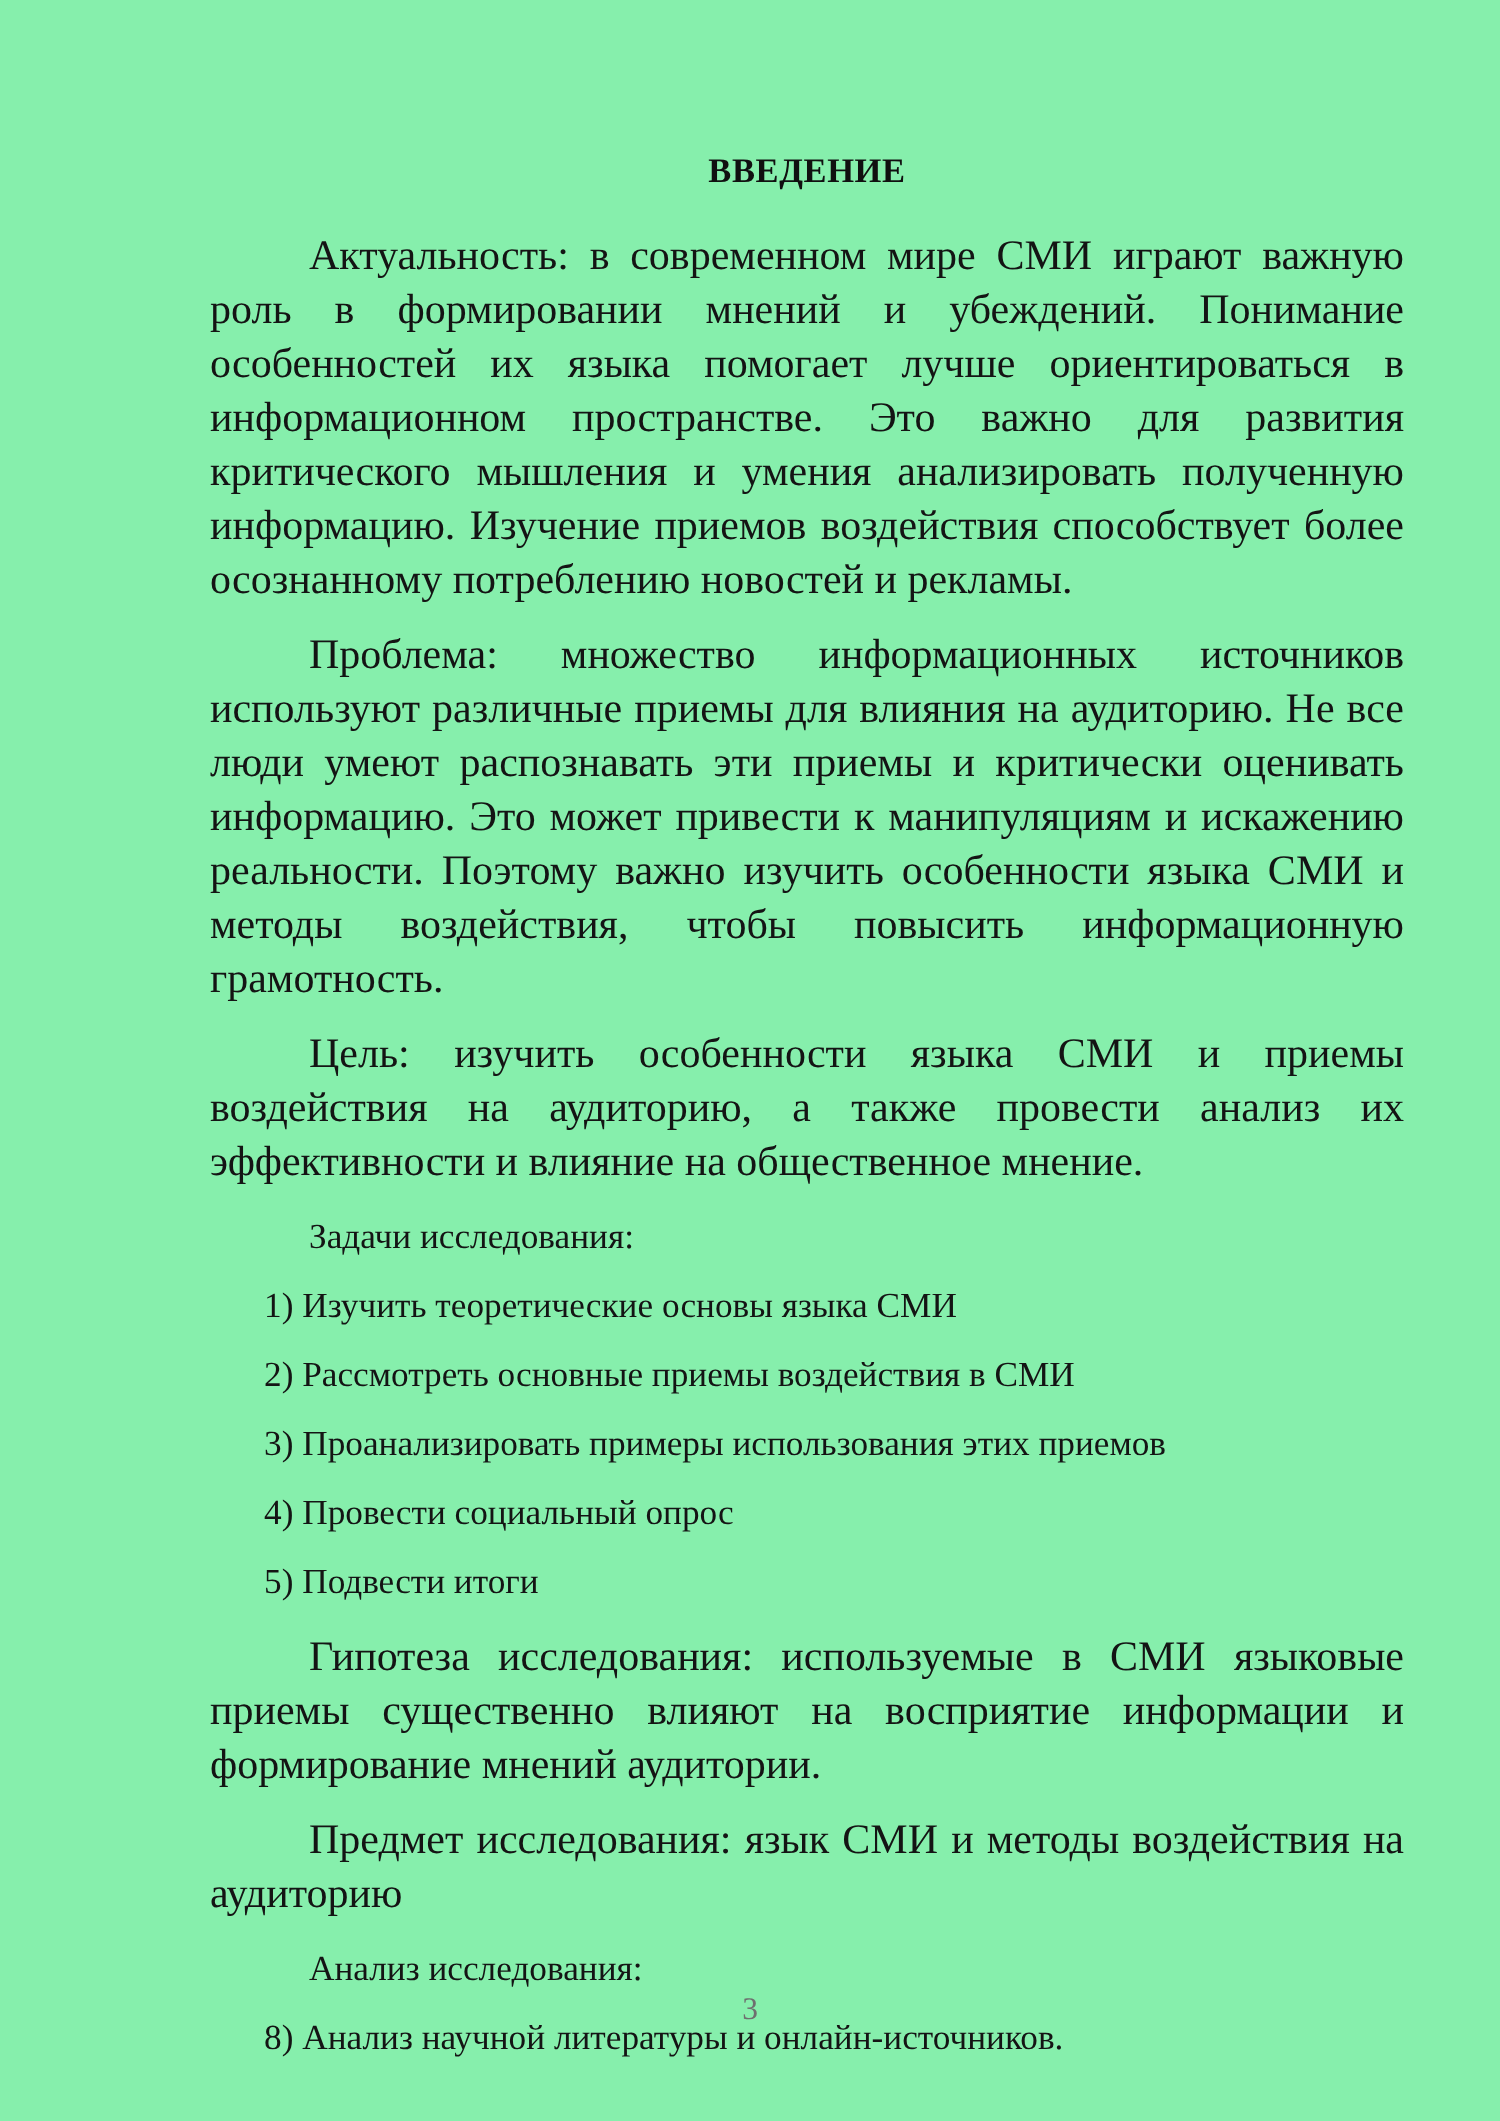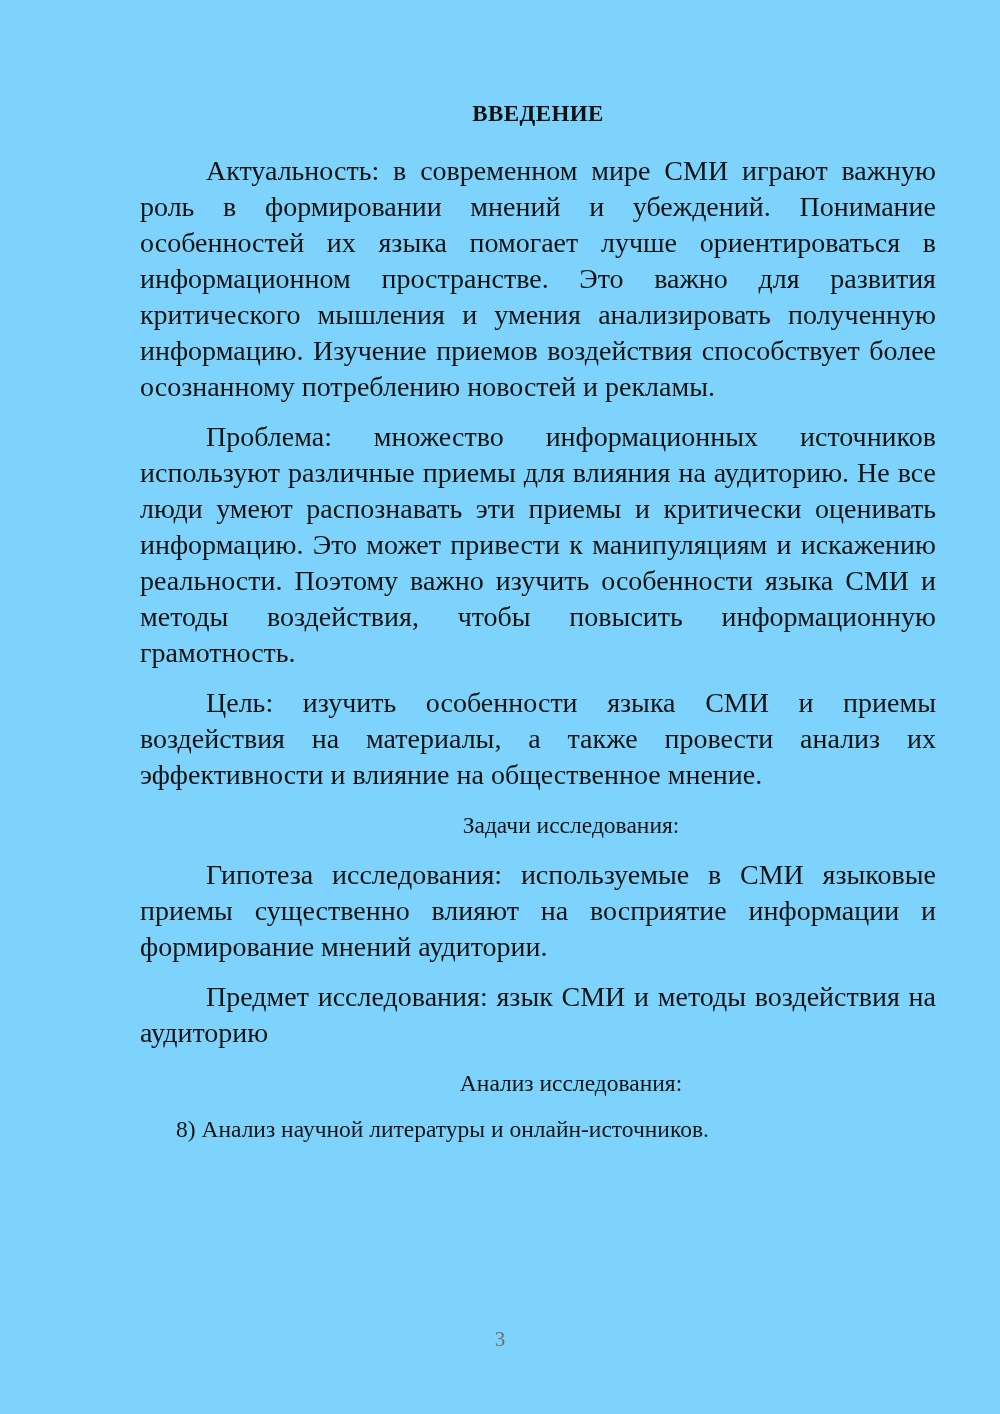--- a/index.html
+++ b/index.html
@@ -7,21 +7,21 @@
     margin: 0;
     padding: 0;
     background: #ffffff;
   }
 
   .page {
     position: relative;
     width: 1000px;
     height: 1414px;
     margin: 0 auto;
-    background: #7dd3fc;
+    background: #86efac;
     box-sizing: border-box;
     font-family: "Liberation Serif", "DejaVu Serif", serif;
     color: #121212;
     overflow: hidden;
   }
 
   .content {
     position: absolute;
     left: 140px;
     top: 0;
@@ -53,23 +53,23 @@
 
   .para.first {
     margin-top: 21px;
   }
 
   .para.gap {
     margin-top: 14px;
   }
 
   .label-line {
-    margin: 10px;
+    margin: 0;
     margin-top: 14px;
-    text-align: center;
+    text-align: left;
     font-size: 23.5px;
     line-height: 36px;
     text-indent: 66px;
     color: #141414;
   }
 
   .list {
     list-style: none;
     margin: 0;
     padding: 0;
@@ -104,24 +104,31 @@
 <div class="page">
 
   <div class="content">
 
     <h1 class="doc-title">ВВЕДЕНИЕ</h1>
 
     <p class="para first">Актуальность: в современном мире СМИ играют важную роль в формировании мнений и убеждений. Понимание особенностей их языка помогает лучше ориентироваться в информационном пространстве. Это важно для развития критического мышления и умения анализировать полученную информацию. Изучение приемов воздействия способствует более осознанному потреблению новостей и рекламы.</p>
 
     <p class="para gap">Проблема: множество информационных источников используют различные приемы для влияния на аудиторию. Не все люди умеют распознавать эти приемы и критически оценивать информацию. Это может привести к манипуляциям и искажению реальности. Поэтому важно изучить особенности языка СМИ и методы воздействия, чтобы повысить информационную грамотность.</p>
 
-    <p class="para gap">Цель: изучить особенности языка СМИ и приемы воздействия на материалы, а также провести анализ их эффективности и влияние на общественное мнение.</p>
+    <p class="para gap">Цель: изучить особенности языка СМИ и приемы воздействия на аудиторию, а также провести анализ их эффективности и влияние на общественное мнение.</p>
 
     <p class="label-line">Задачи исследования:</p>
 
+    <ul class="list">
+      <li class="list-item">1) Изучить теоретические основы языка СМИ</li>
+      <li class="list-item">2) Рассмотреть основные приемы воздействия в СМИ</li>
+      <li class="list-item">3) Проанализировать примеры использования этих приемов</li>
+      <li class="list-item">4) Провести социальный опрос</li>
+      <li class="list-item">5) Подвести итоги</li>
+    </ul>
 
 
     <p class="para gap">Гипотеза исследования: используемые в СМИ языковые приемы существенно влияют на восприятие информации и формирование мнений аудитории.</p>
 
     <p class="para gap">Предмет исследования: язык СМИ и методы воздействия на аудиторию</p>
 
     <p class="label-line">Анализ исследования:</p>
 
     <ul class="list">
       <li class="list-item">8) Анализ научной литературы и онлайн-источников.</li>

